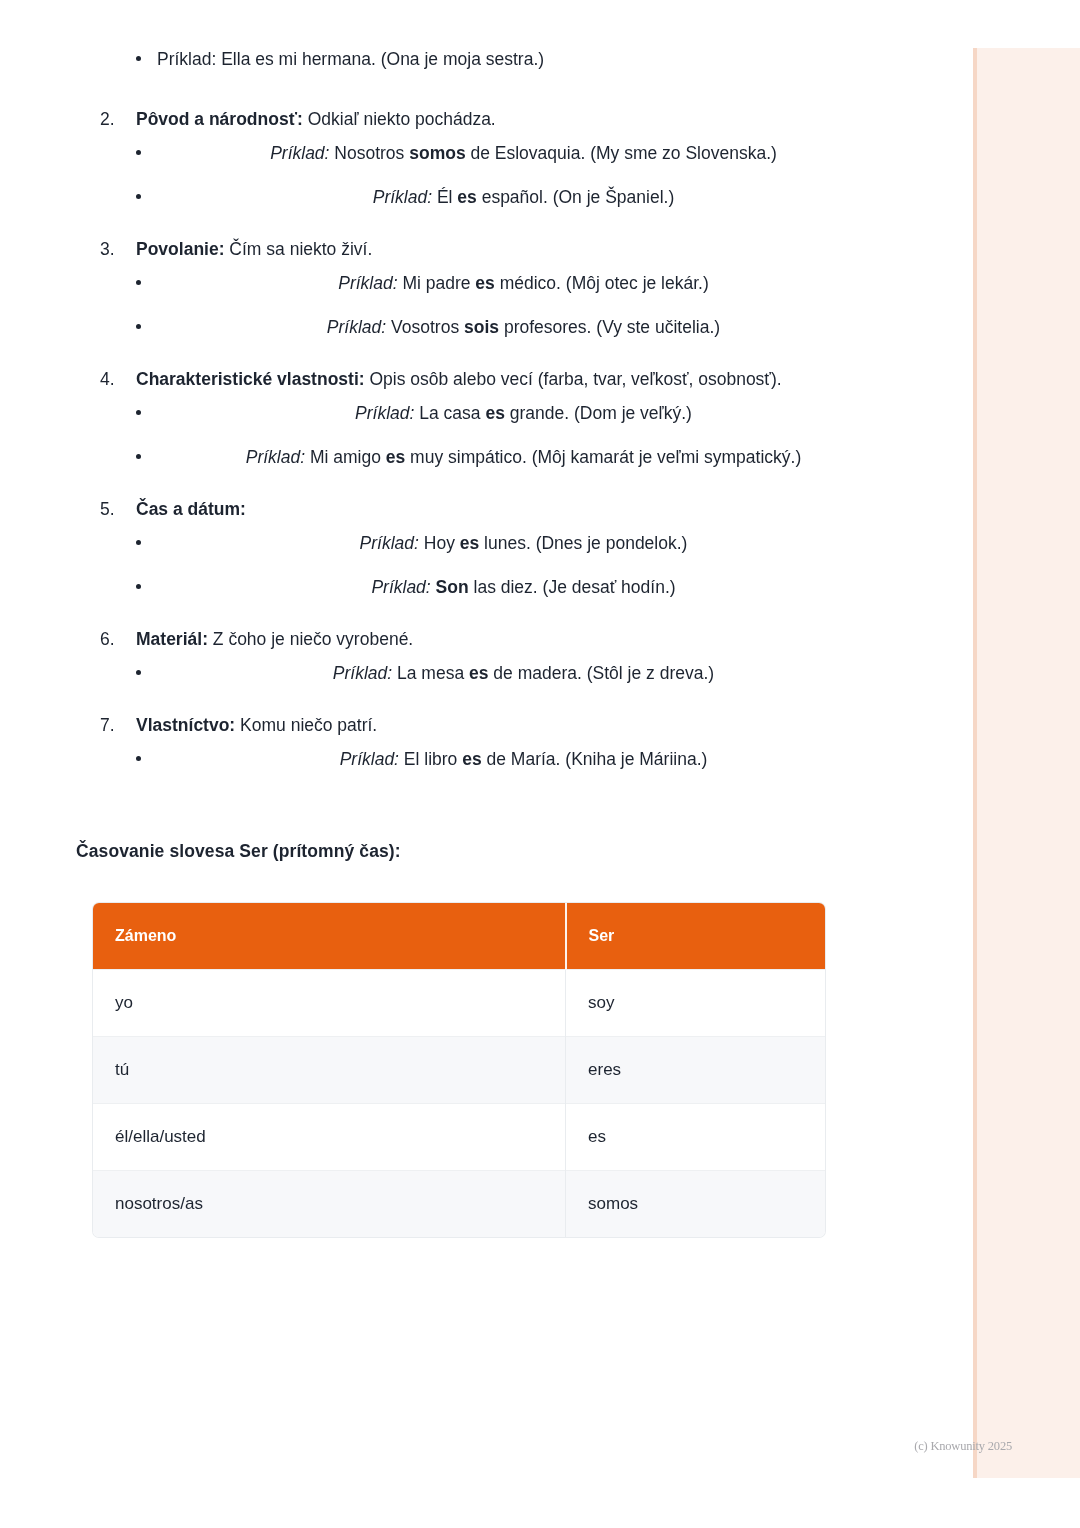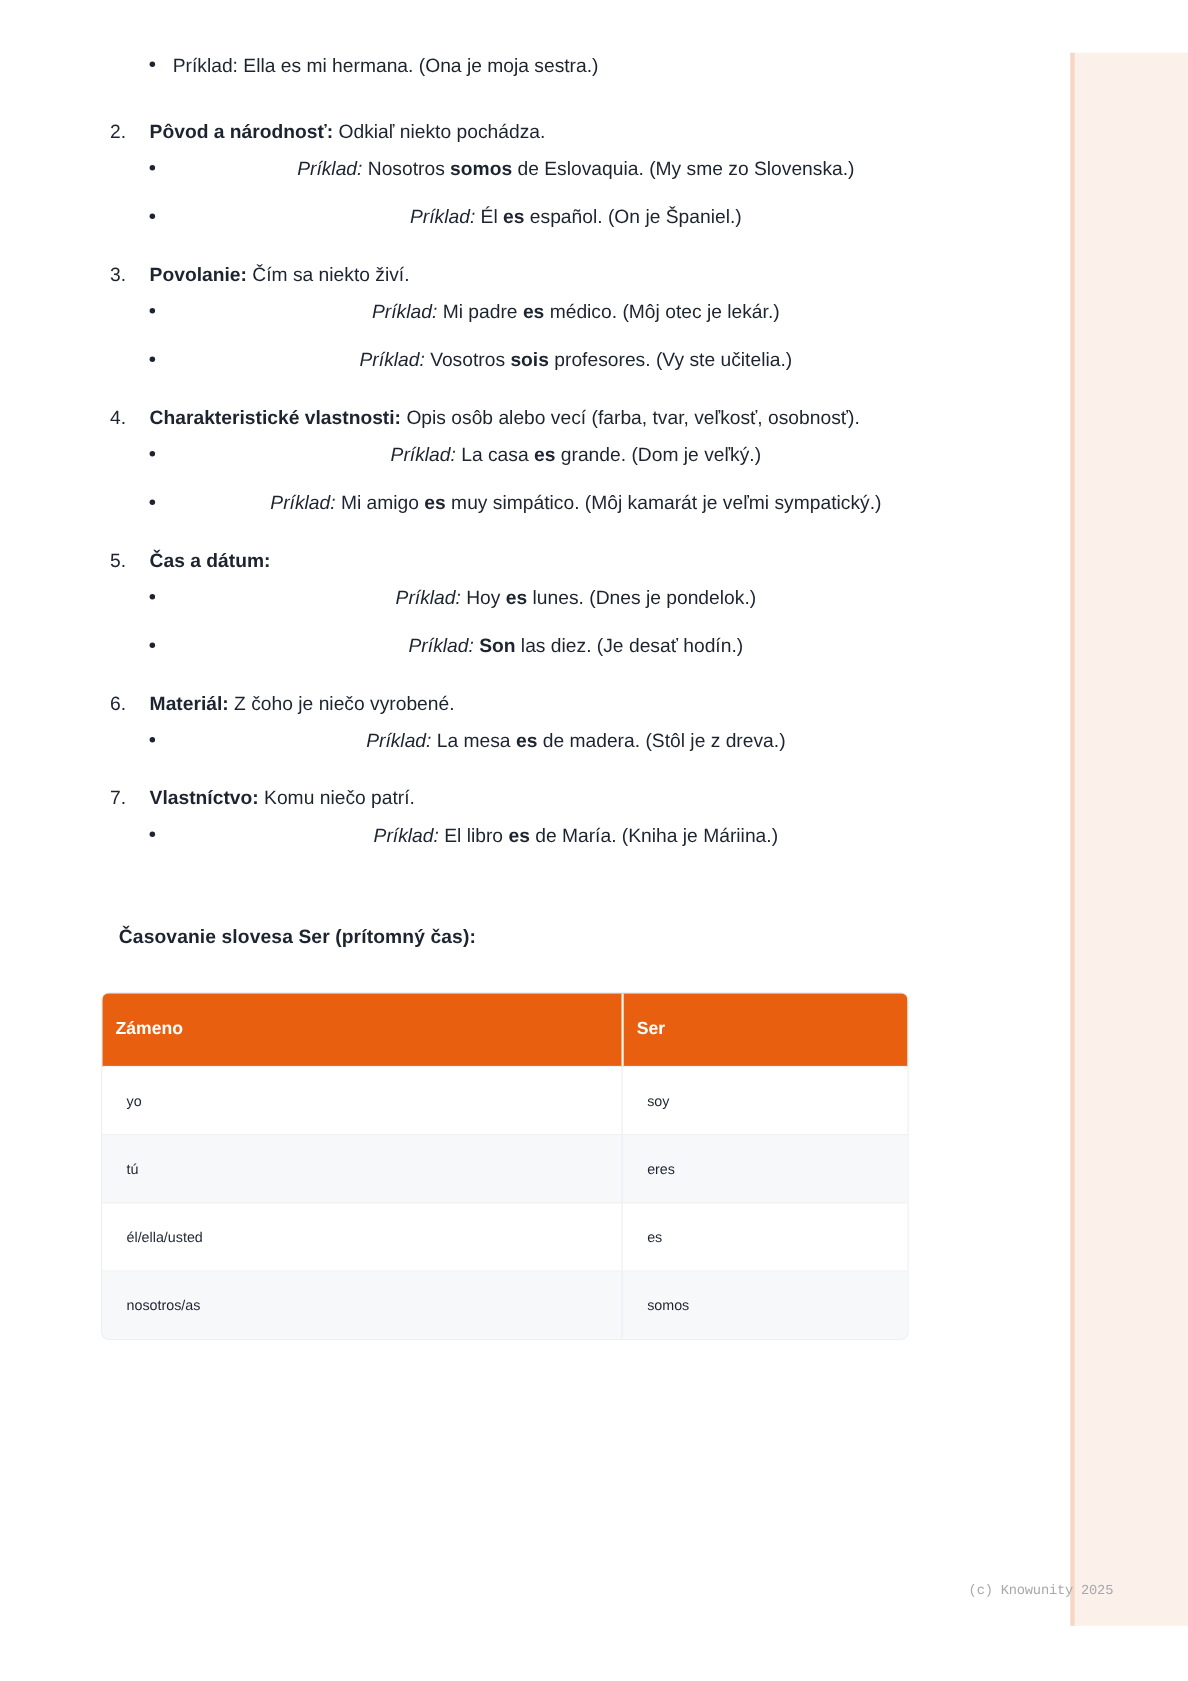--- a/index.html
+++ b/index.html
@@ -120,21 +120,21 @@
     top: 12px;
     width: 5px;
     height: 5px;
     border-radius: 50%;
     background: #1d2430;
   }
 
   
   .table-heading {
     position: absolute;
-    left: 108px;
+    left: 76px;
     top: 841px;
     font-size: 17.5px;
     font-weight: 700;
     color: #1d2430;
     letter-spacing: 0.1px;
   }
 
   
   .conj-table {
     position: absolute;
@@ -145,49 +145,49 @@
     border-radius: 6px;
     overflow: hidden;
     box-shadow: 0 0 0 1px #e9ecef;
     font-size: 15.5px;
   }
   .conj-table th {
     background: #e8600f;
     color: #ffffff;
     font-weight: 700;
     text-align: left;
-    padding: 24px 12px;
+    padding: 24px 22px;
     font-size: 16px;
     border-right: 2px solid #fdf3ec;
   }
   .conj-table th:last-child { border-right: none; }
   .conj-table td {
     padding: 23px 22px;
     text-align: left;
     color: #1d2430;
     border-right: 1px solid #e9ecef;
     border-top: 1px solid #eef0f2;
-    font-size: 13px;
+    font-size: 17px;
   }
   .conj-table td:last-child { border-right: none; }
   .conj-table tbody tr:nth-child(odd) td { background: #ffffff; }
   .conj-table tbody tr:nth-child(even) td { background: #f7f8fa; }
   .col-1 { width: 488px; }
   .col-2 { width: 244px; }
 
   
   .watermark {
     position: absolute;
     right: 68px;
     top: 1439px;
     font-size: 12.5px;
     color: #a9a9ad;
     z-index: 3;
     white-space: nowrap;
-    font-family: Liberation Mono, monospace;
+    font-family: Liberation Serif, serif;
     letter-spacing: -0.2px;
   }
 </style>
 </head>
 <body>
 
 <div class="edge-strip"></div>
 <div class="edge-strip-line"></div>
 
 <div class="page">

